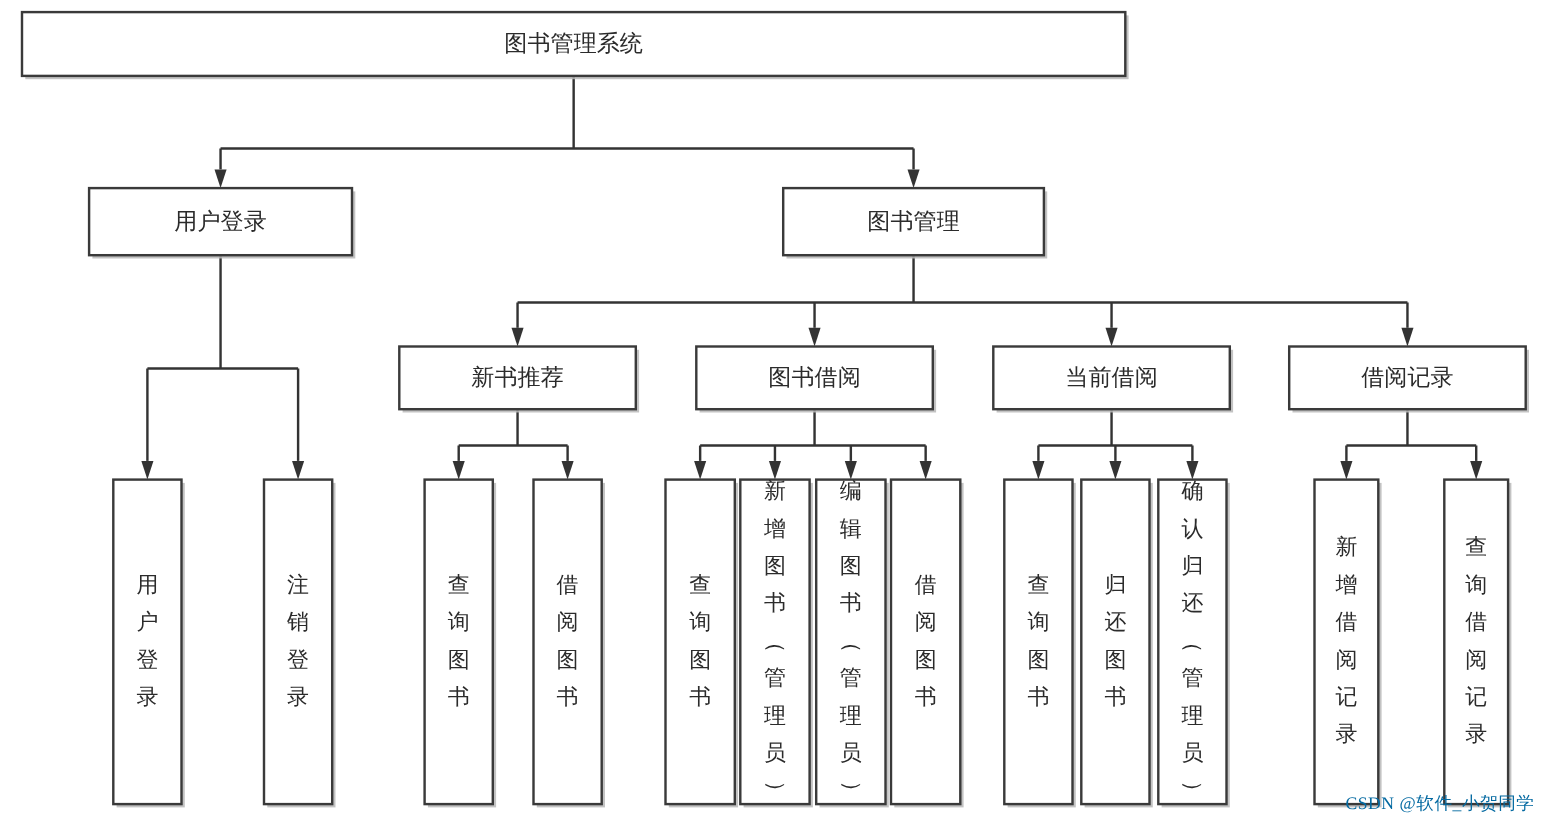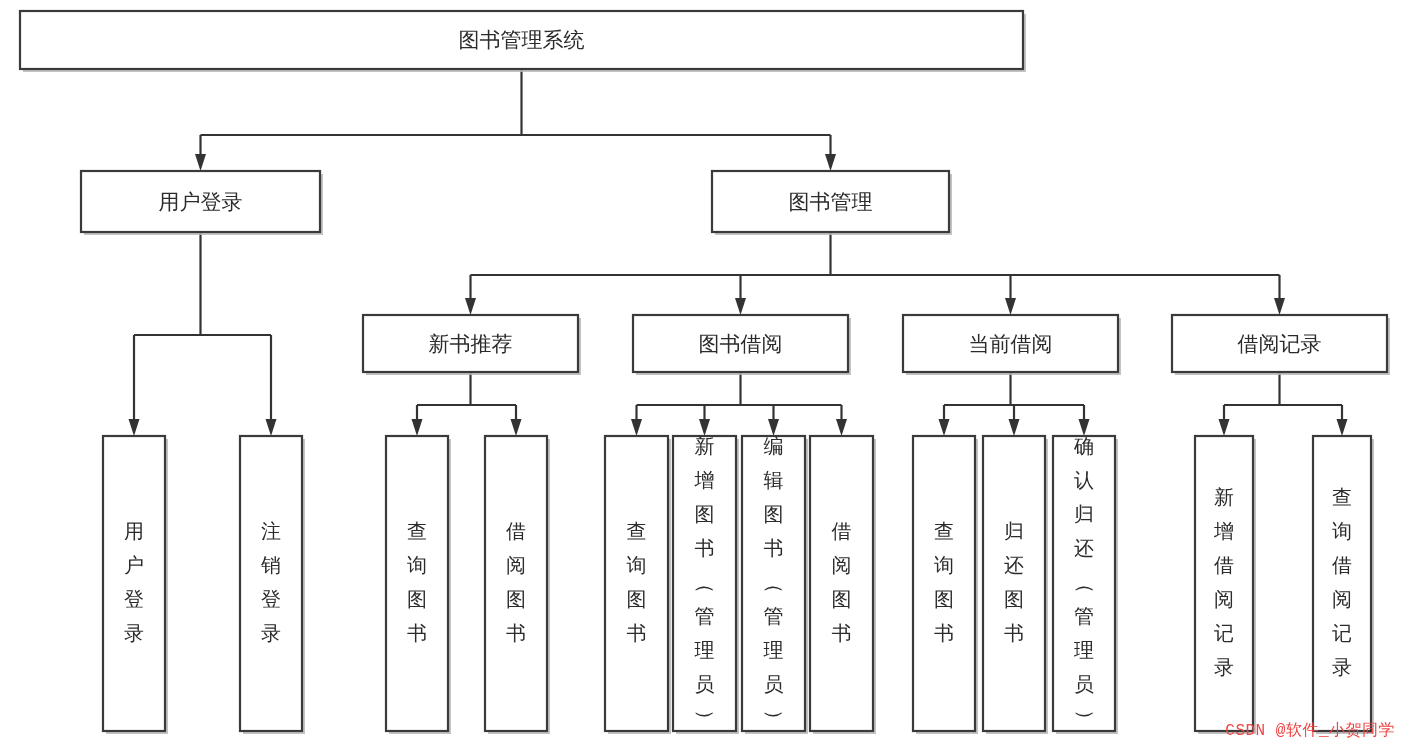--- a/index.html
+++ b/index.html
@@ -56,23 +56,23 @@
     font-size: 21px;
   }
   .label-v-char {
     font-size: 20px;
     text-anchor: middle;
   }
   .watermark {
     position: absolute;
     right: 10px;
     bottom: 6px;
-    color: #ef4444;
+    color: #0369a1;
     font-size: 16px;
-    font-family: Liberation Mono, monospace;
+    font-family: Liberation Serif, serif;
     white-space: nowrap;
     letter-spacing: 0.5px;
   }
 </style>
 </head>
 <body>
 
 <div id="diagram-root">
   <svg class="diagram" id="diagram-svg" viewBox="0 0 1405 747" xmlns="http://www.w3.org/2000/svg">
       <g>

